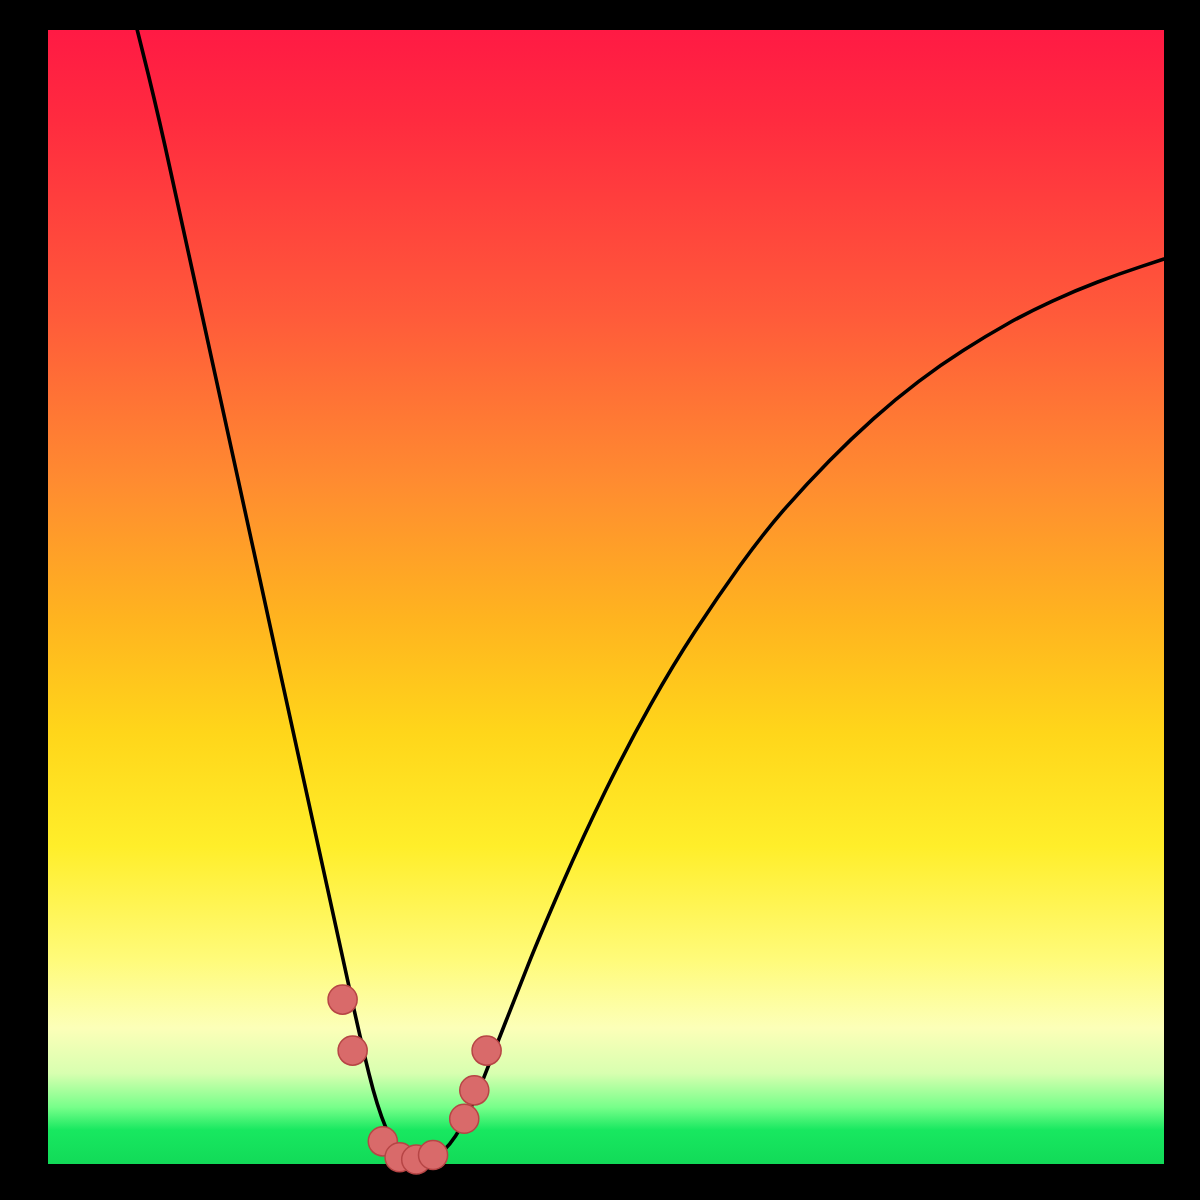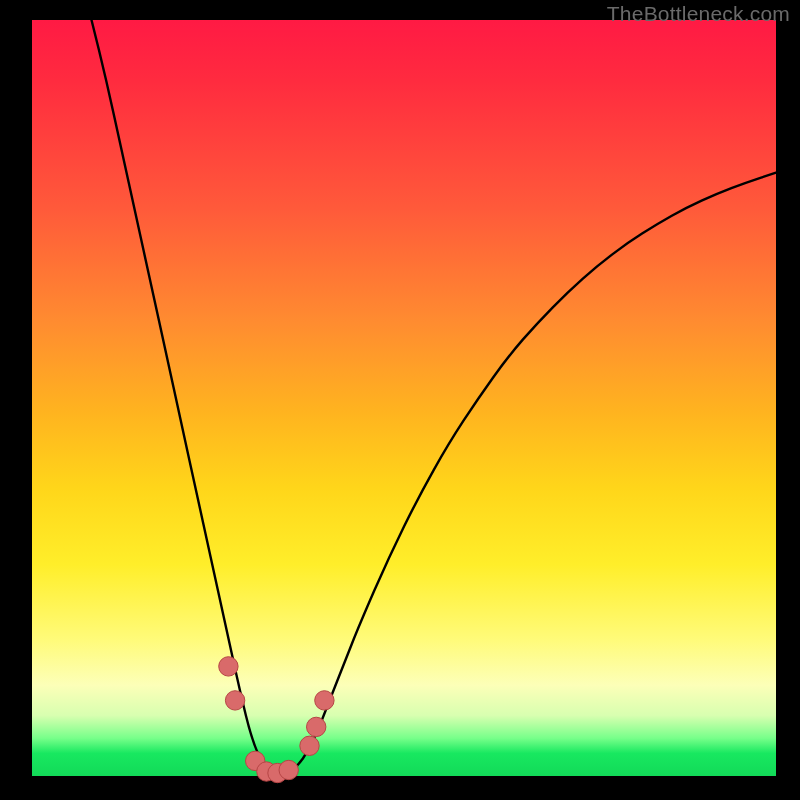--- a/index.html
+++ b/index.html
@@ -75,14 +75,13 @@
           <circle cx="223.2" cy="740.9" r="9.7" fill="#d96a6a" stroke="#b64545" stroke-width="1"></circle>
           <circle cx="234.4" cy="751.5" r="9.7" fill="#d96a6a" stroke="#b64545" stroke-width="1"></circle>
           <circle cx="245.5" cy="753.0" r="9.7" fill="#d96a6a" stroke="#b64545" stroke-width="1"></circle>
           <circle cx="256.7" cy="750.0" r="9.7" fill="#d96a6a" stroke="#b64545" stroke-width="1"></circle>
           <circle cx="277.5" cy="725.8" r="9.7" fill="#d96a6a" stroke="#b64545" stroke-width="1"></circle>
           <circle cx="284.2" cy="706.9" r="9.7" fill="#d96a6a" stroke="#b64545" stroke-width="1"></circle>
           <circle cx="292.4" cy="680.4" r="9.7" fill="#d96a6a" stroke="#b64545" stroke-width="1"></circle>
         </g>
     </svg>
   </div>
-  <div class="watermark">TheBottleneck.com</div>
 </div>
 
 </body></html>

